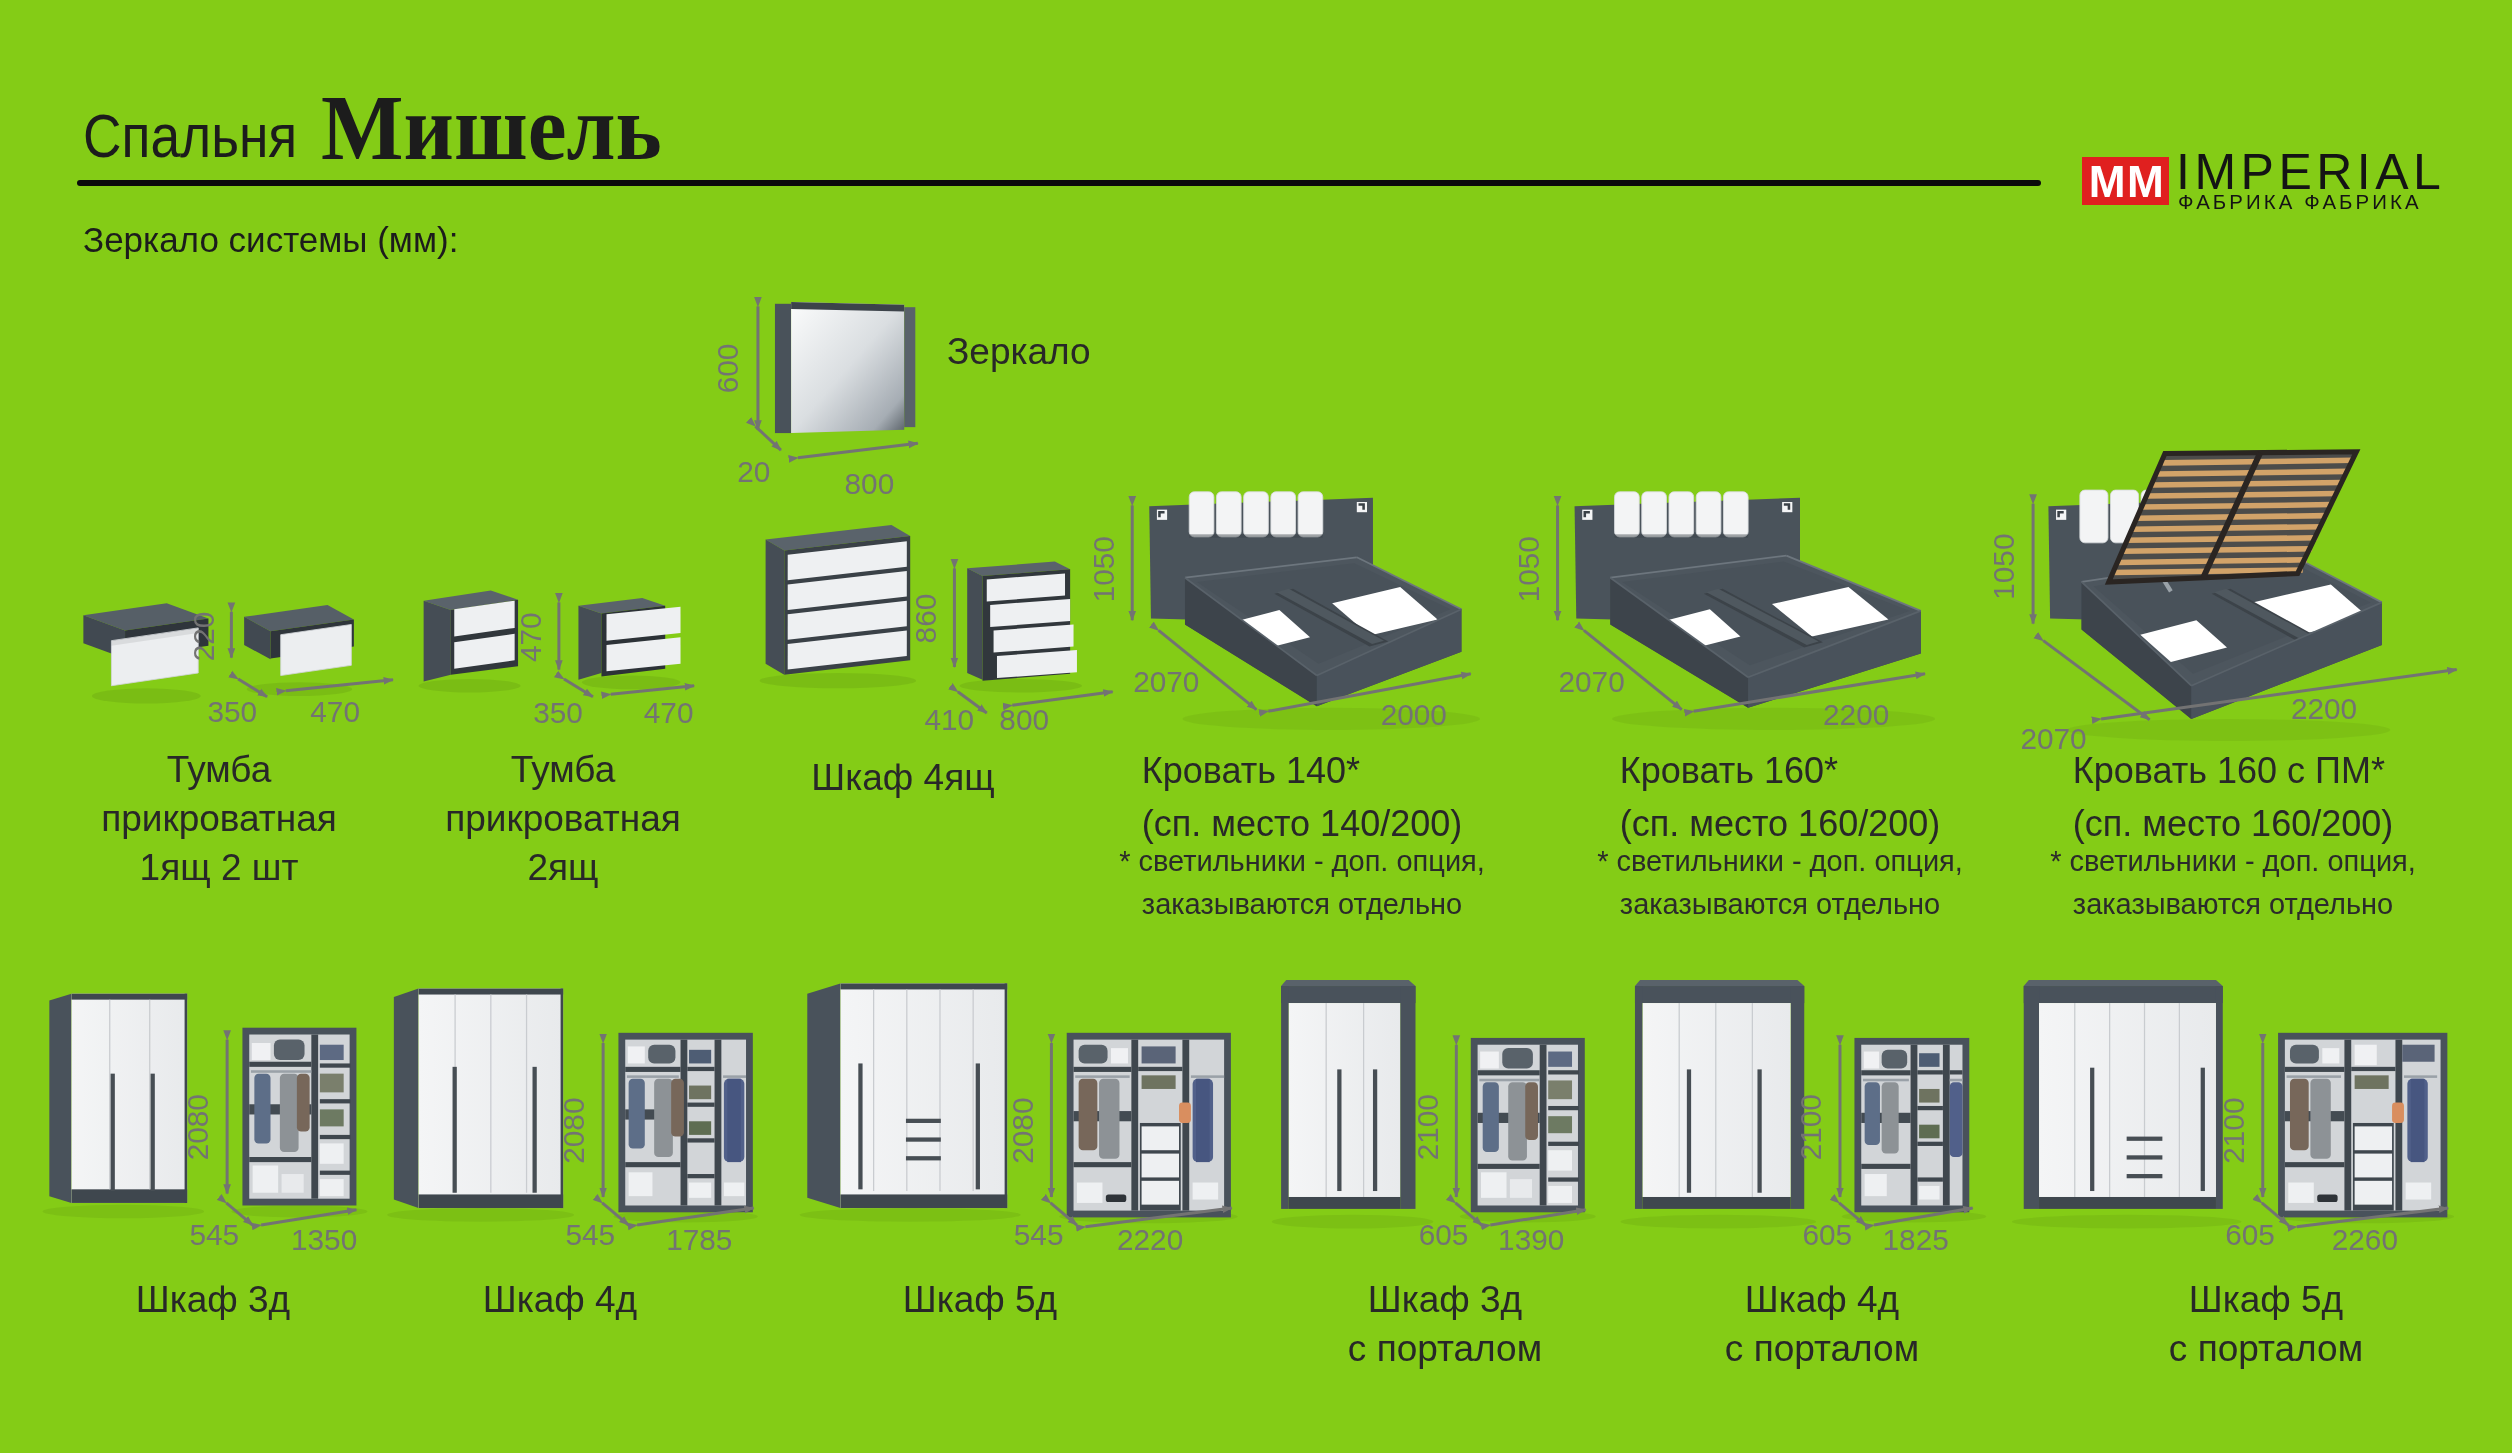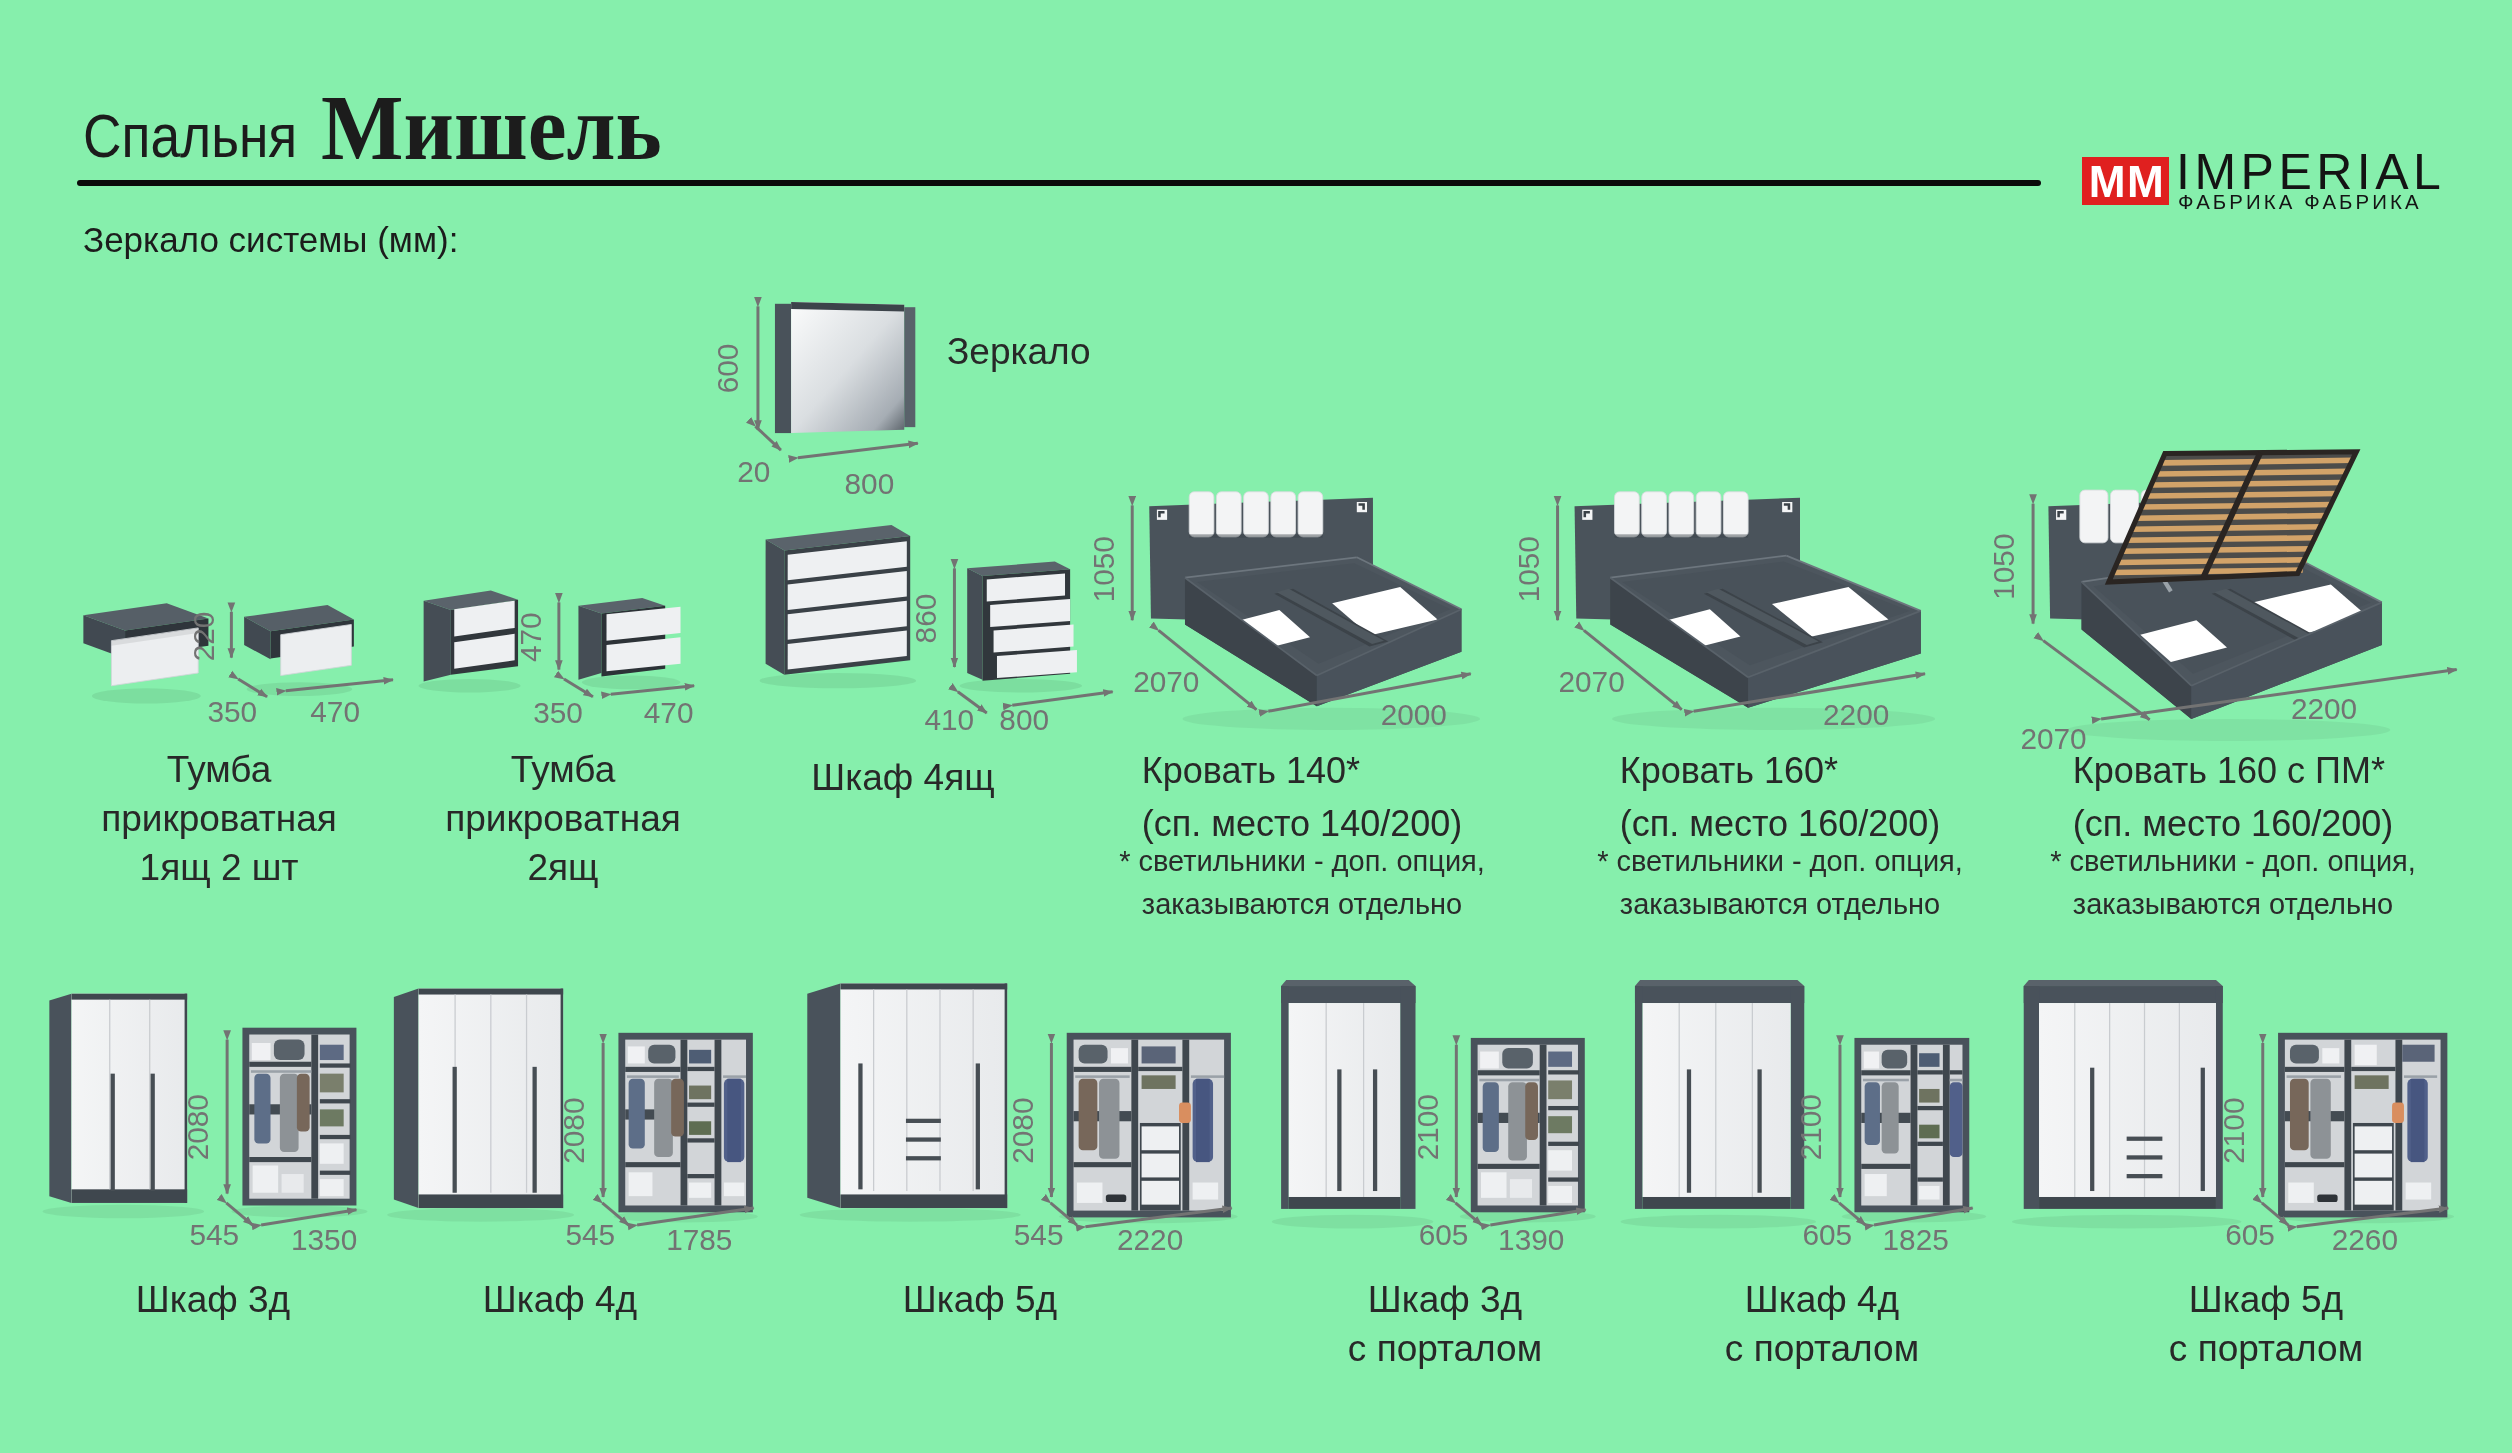--- a/index.html
+++ b/index.html
@@ -1,16 +1,16 @@
 <!DOCTYPE html>
 <html style="font-size:13.6px"><head>
 <meta charset="utf-8">
 <style>
 html,body{margin:0;padding:0;background:#fff}
-#page{position:relative;width:2512px;height:1454px;background:#86efac;overflow:hidden;font-family:"Liberation Sans",sans-serif}
+#page{position:relative;width:2512px;height:1454px;background:#84cc16;overflow:hidden;font-family:"Liberation Sans",sans-serif}
 .cap{position:absolute;color:#282828;font-size:37px;line-height:49px;text-align:center;transform:translateX(-50%);white-space:nowrap}
 .capb{position:absolute;color:#282828;font-size:36px;line-height:53px;text-align:left;transform:translateX(-50%);white-space:nowrap}
 .iti{position:absolute;color:#2b2b2b;font-size:29px;line-height:43px;text-align:center;transform:translateX(-50%);white-space:nowrap}
 svg{position:absolute;left:0;top:0}
 </style>
 </head>
 <body>
 <div id="page">
 
   <div style="position:absolute;left:83px;top:105px;font-size:62px;line-height:62px;color:#1c1c1c;transform:scaleX(0.86);transform-origin:0 0">Спальня</div>

